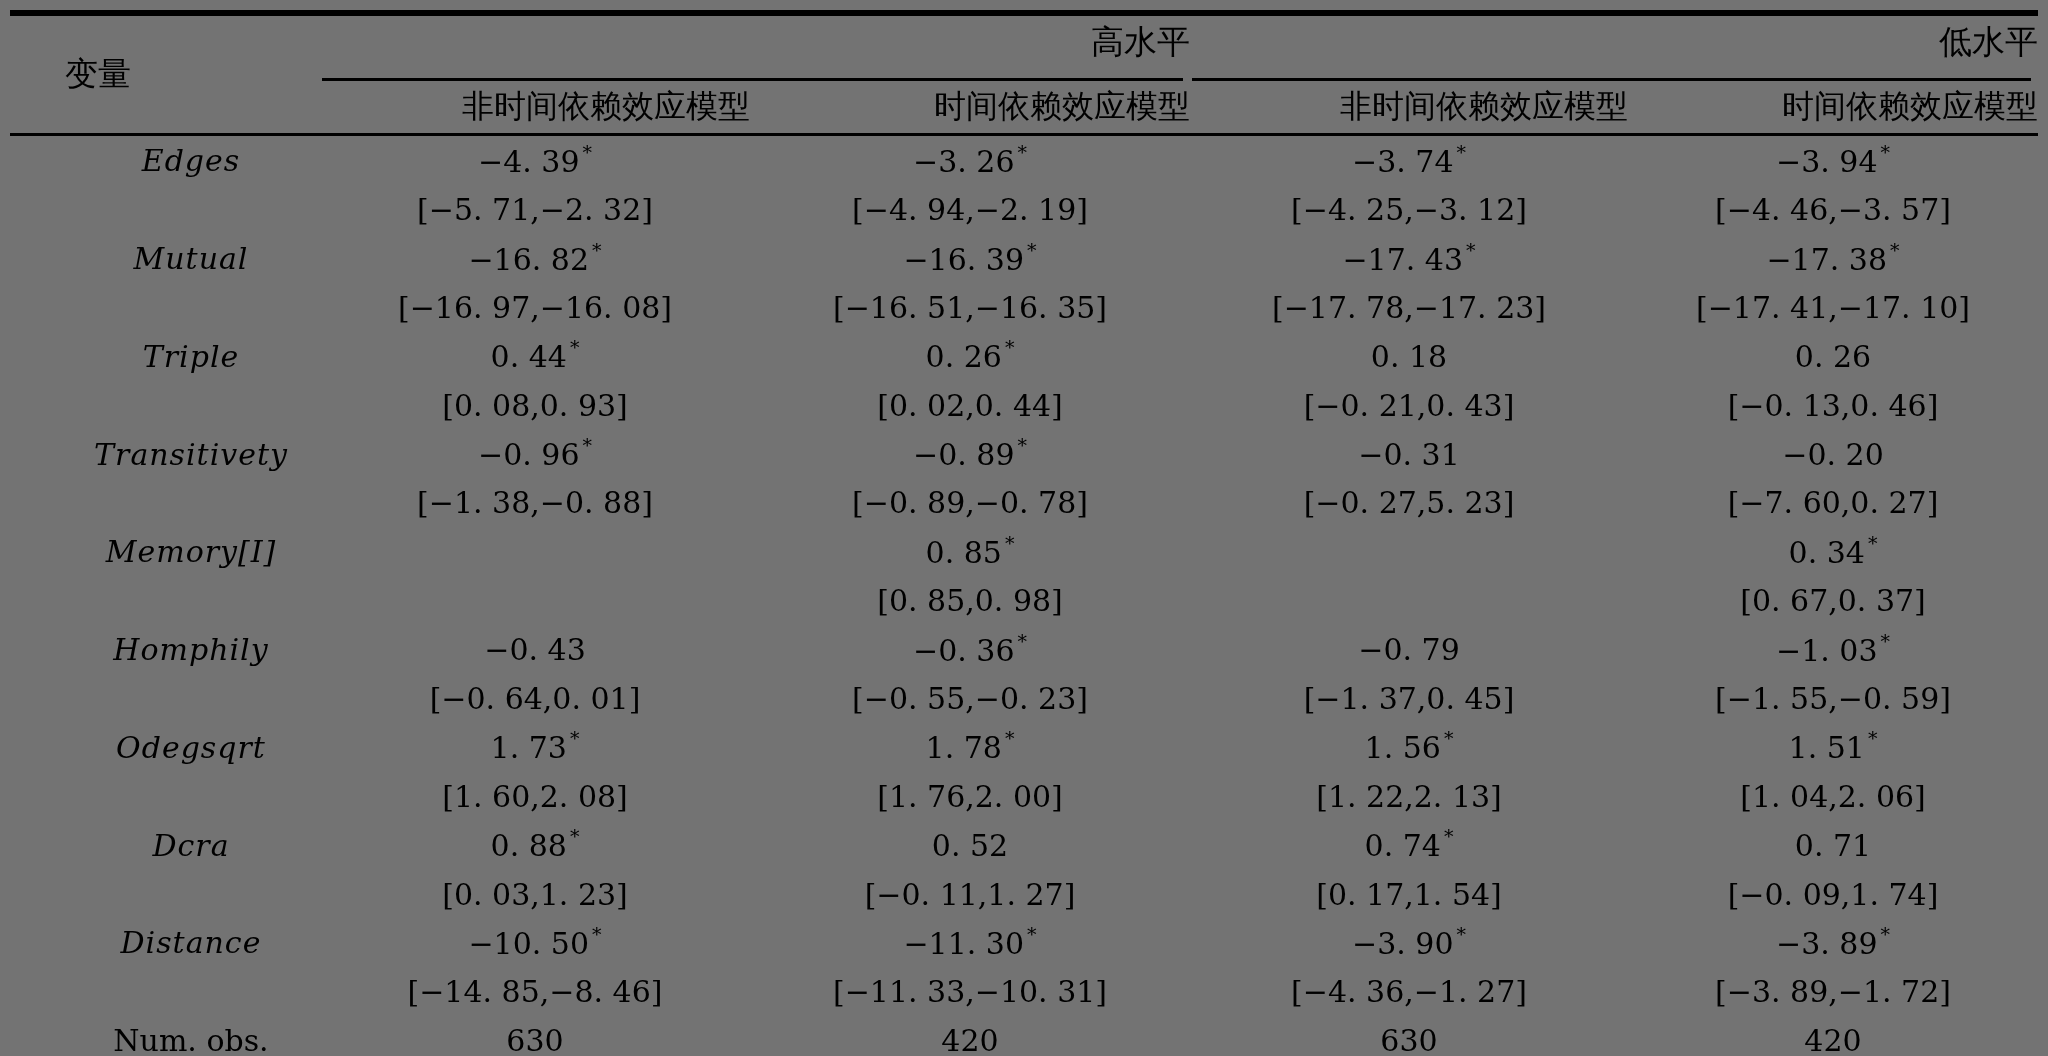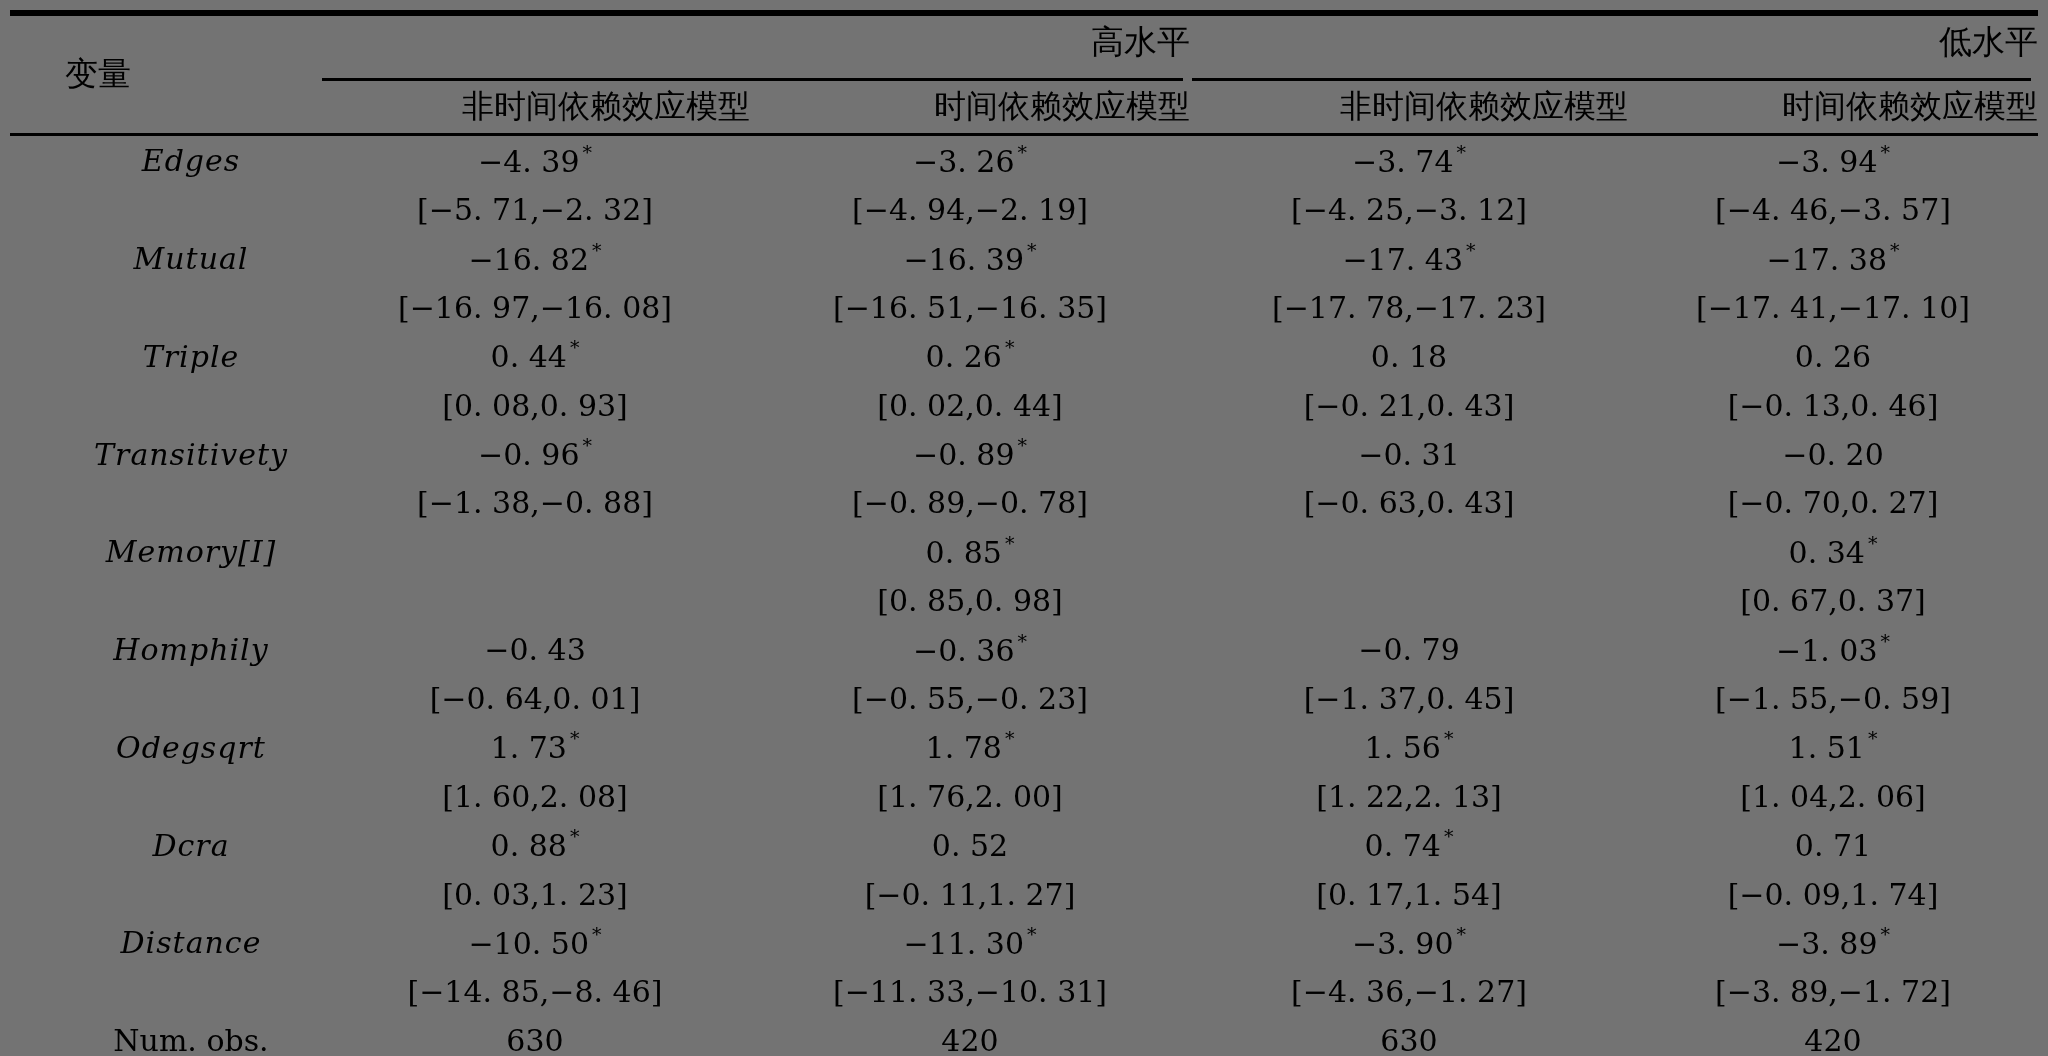--- a/index.html
+++ b/index.html
@@ -160,22 +160,22 @@
           <td class="var">Transitivety</td>
           <td><span>−0. 96</span><sup class="star">*</sup></td>
           <td><span>−0. 89</span><sup class="star">*</sup></td>
           <td><span>−0. 31</span></td>
           <td><span>−0. 20</span></td>
         </tr>
         <tr>
           <td></td>
           <td>[−1. 38,−0. 88]</td>
           <td>[−0. 89,−0. 78]</td>
-          <td>[−0. 63,0. 43]</td>
-          <td>[−0. 70,0. 27]</td>
+          <td>[−0. 27,5. 23]</td>
+          <td>[−7. 60,0. 27]</td>
         </tr>
         <tr>
           <td class="var">Memory[I]</td>
           <td></td>
           <td><span>0. 85</span><sup class="star">*</sup></td>
           <td></td>
           <td><span>0. 34</span><sup class="star">*</sup></td>
         </tr>
         <tr>
           <td></td>

